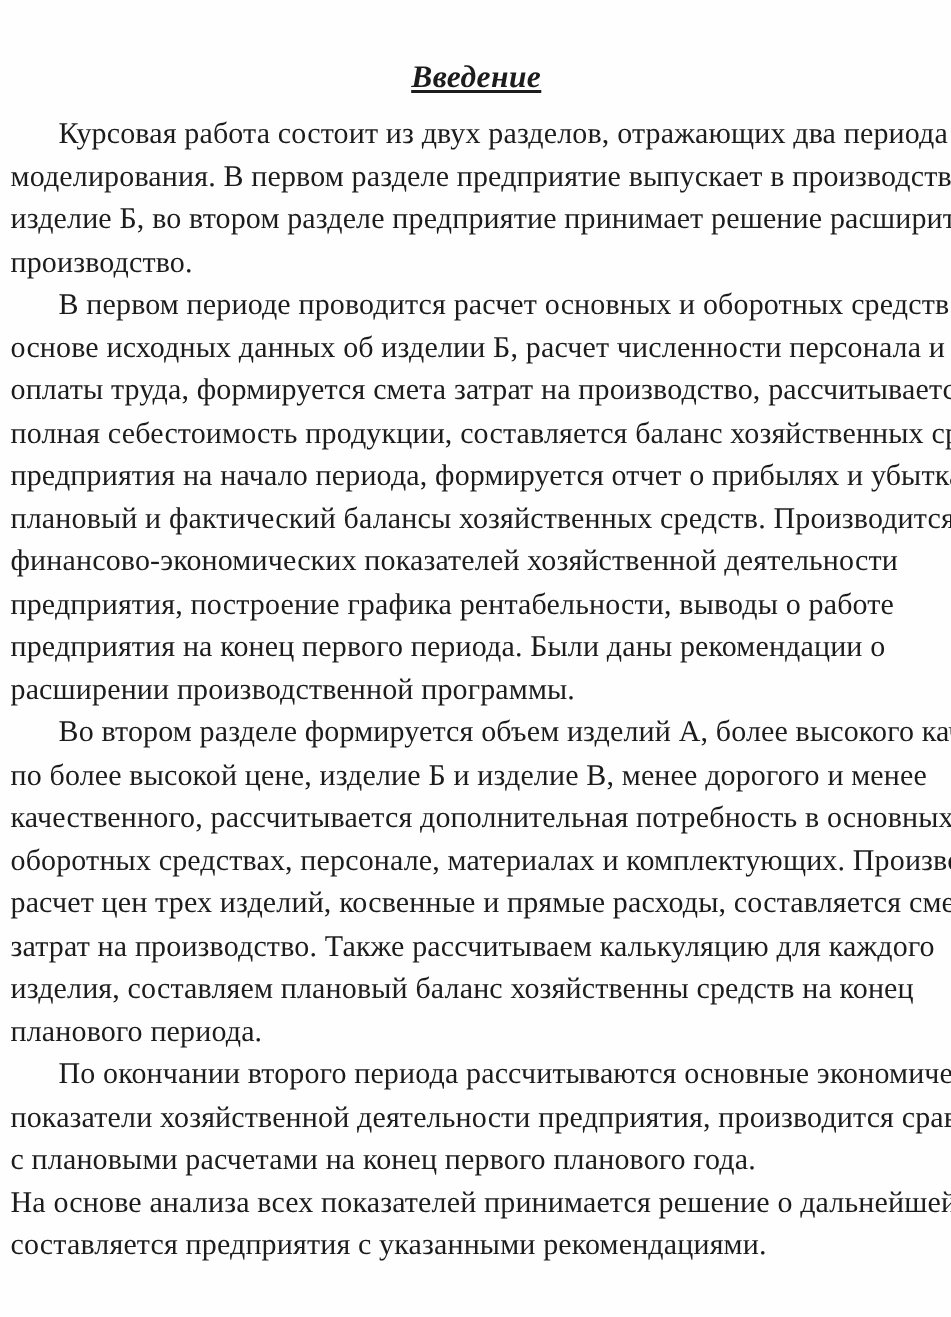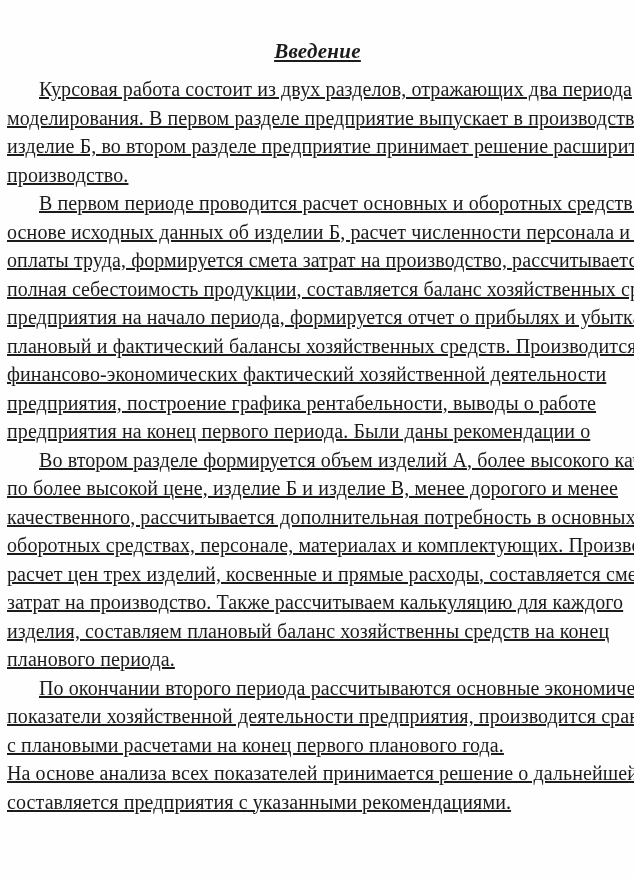--- a/index.html
+++ b/index.html
@@ -26,21 +26,20 @@
     font-size: 21px;
     line-height: 30px;
     font-weight: bold;
     font-style: italic;
     text-decoration: underline;
     letter-spacing: 0.3px;
   }
   .paragraph {
     margin: 0;
     padding: 0;
-    text-decoration: underline;
   }
   .line {
     display: block;
     font-size: 20px;
     line-height: 28.5px;
     white-space: nowrap;
     letter-spacing: 0.1px;
   }
   .paragraph.indent .line:first-child {
     padding-left: 32px;
@@ -59,23 +58,24 @@
           <span class="line">изделие Б, во втором разделе предприятие принимает решение расширить</span>
           <span class="line">производство.</span>
         </p>
         <p class="paragraph indent">
           <span class="line">В первом периоде проводится расчет основных и оборотных средств на</span>
           <span class="line">основе исходных данных об изделии Б, расчет численности персонала и фонда</span>
           <span class="line">оплаты труда, формируется смета затрат на производство, рассчитывается</span>
           <span class="line">полная себестоимость продукции, составляется баланс хозяйственных средств</span>
           <span class="line">предприятия на начало периода, формируется отчет о прибылях и убытках,</span>
           <span class="line">плановый и фактический балансы хозяйственных средств. Производится расчет</span>
-          <span class="line">финансово-экономических фактический хозяйственной деятельности</span>
+          <span class="line">финансово-экономических показателей хозяйственной деятельности</span>
           <span class="line">предприятия, построение графика рентабельности, выводы о работе</span>
           <span class="line">предприятия на конец первого периода. Были даны рекомендации о</span>
+          <span class="line">расширении производственной программы.</span>
         </p>
         <p class="paragraph indent">
           <span class="line">Во втором разделе формируется объем изделий А, более высокого качества</span>
           <span class="line">по более высокой цене, изделие Б и изделие В, менее дорогого и менее</span>
           <span class="line">качественного, рассчитывается дополнительная потребность в основных и</span>
           <span class="line">оборотных средствах, персонале, материалах и комплектующих. Производится</span>
           <span class="line">расчет цен трех изделий, косвенные и прямые расходы, составляется смета</span>
           <span class="line">затрат на производство. Также рассчитываем калькуляцию для каждого</span>
           <span class="line">изделия, составляем плановый баланс хозяйственны средств на конец</span>
           <span class="line">планового периода.</span>

